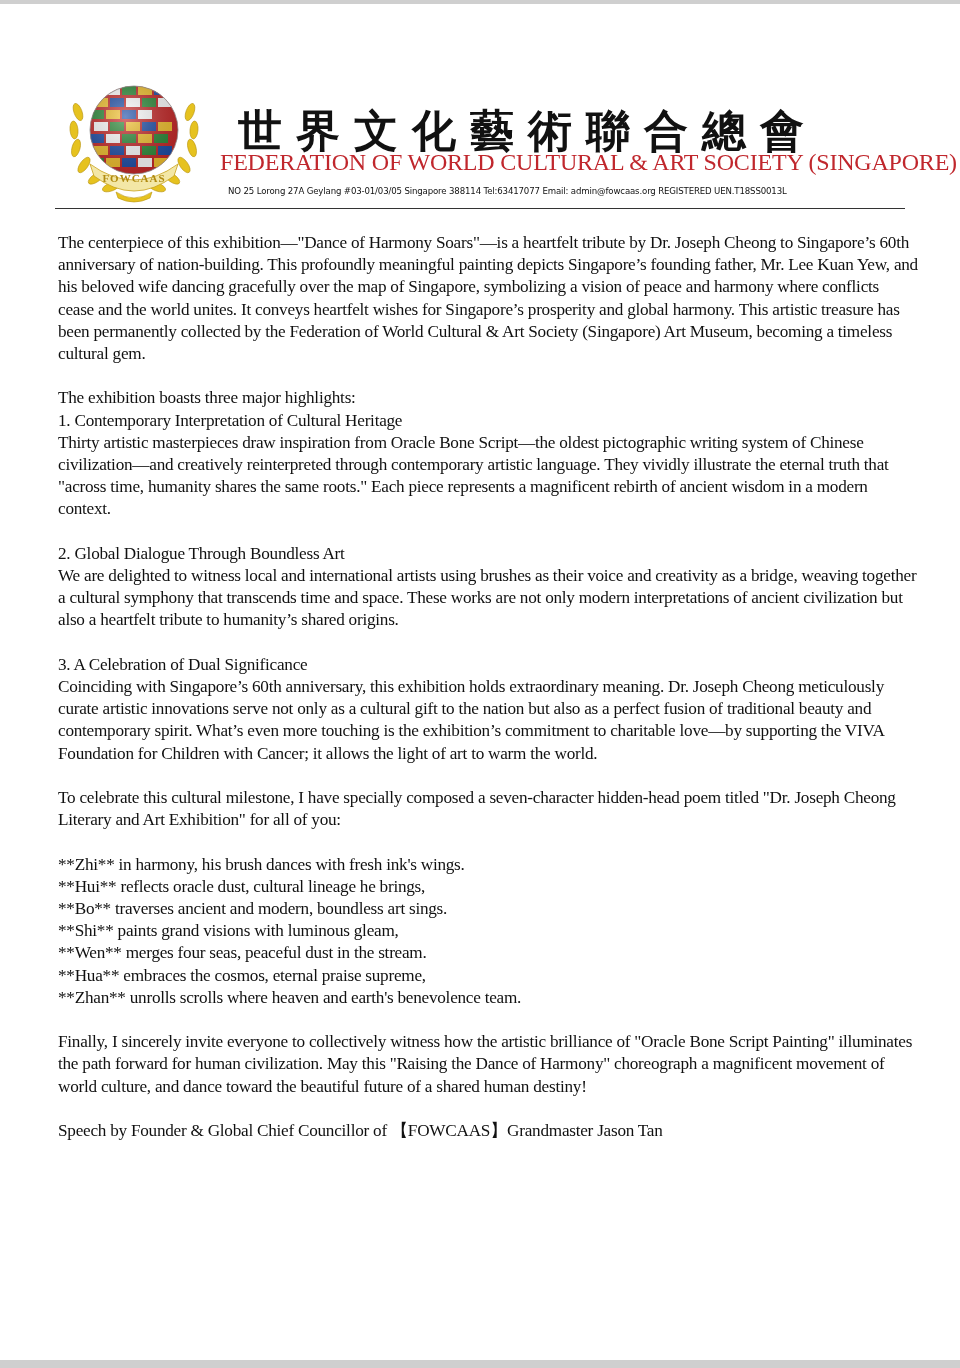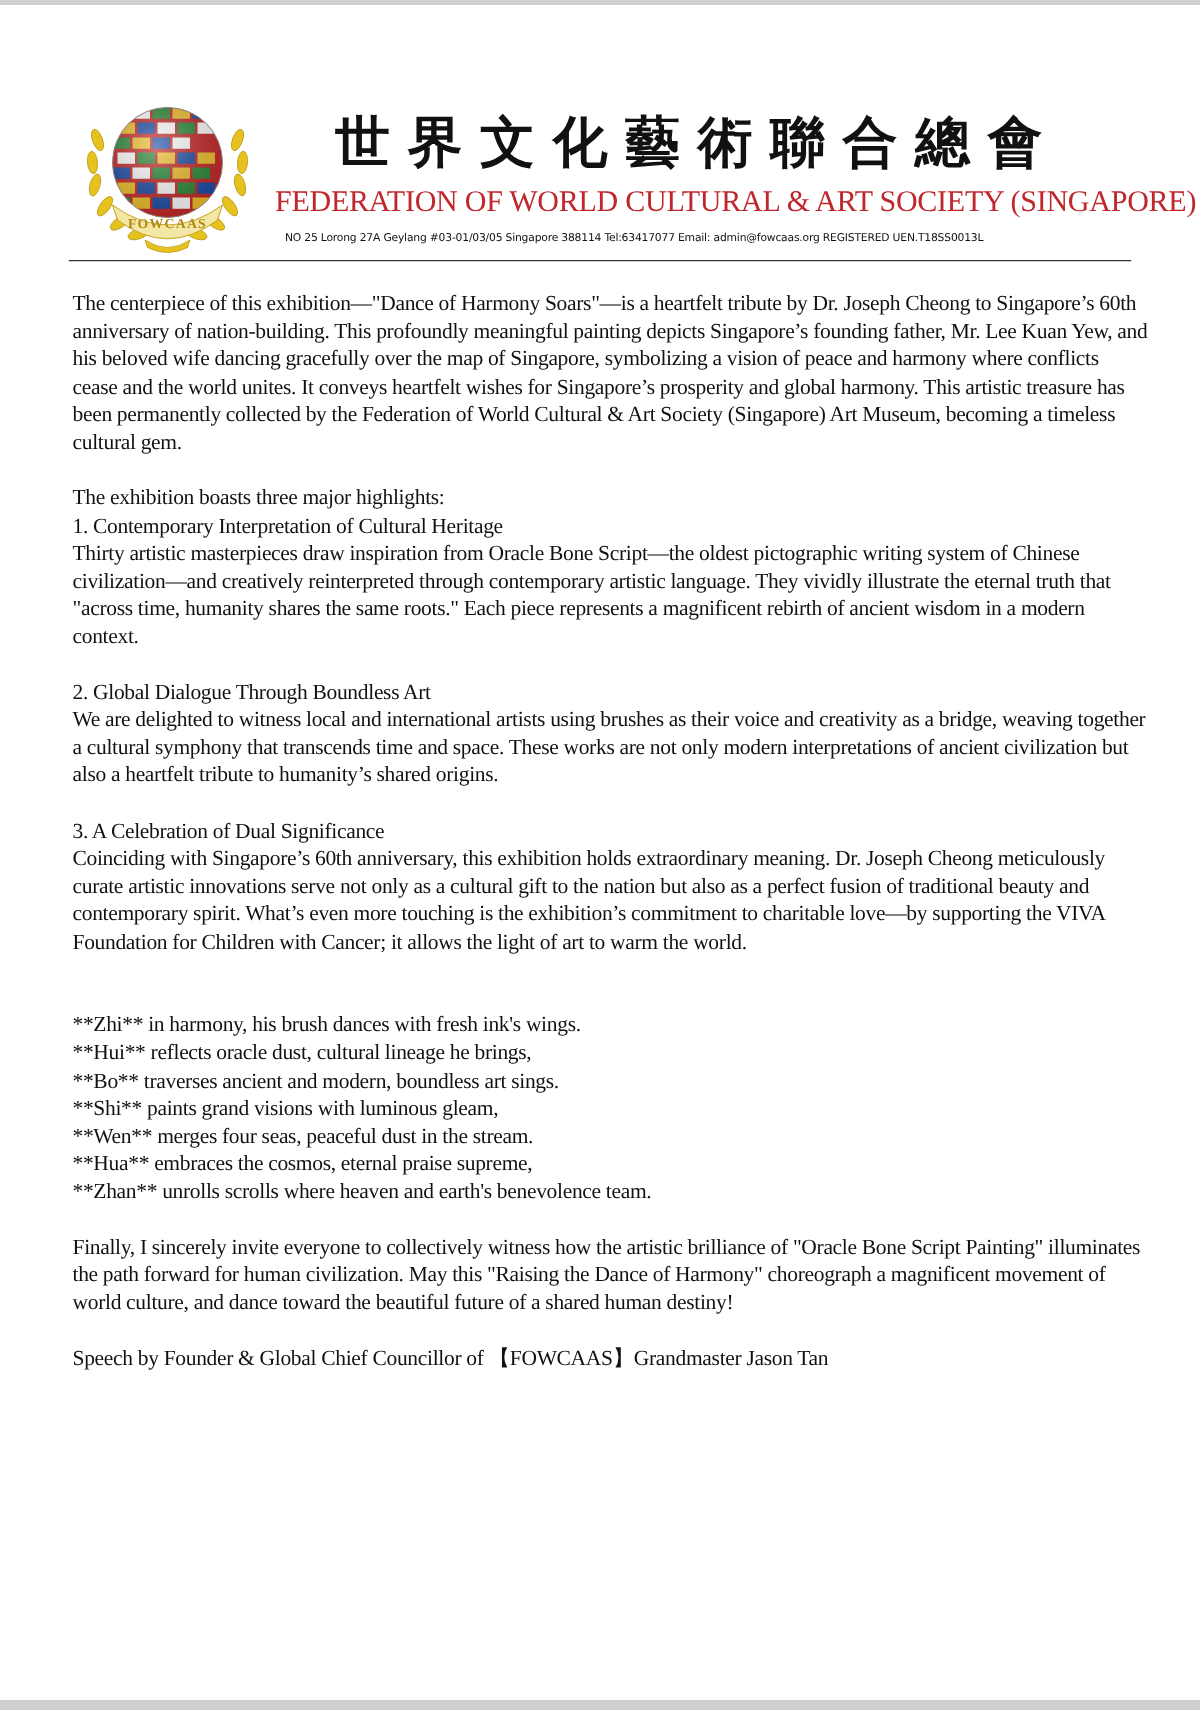--- a/index.html
+++ b/index.html
@@ -3,25 +3,24 @@
   <meta charset="utf-8">
   <style>
     html, body { margin: 0; padding: 0; background: #ffffff; }
     body { width: 960px; height: 1368px; position: relative; overflow: hidden; }
     .band-top { position: absolute; left: 0; top: 0; width: 960px; height: 4px; background: #cfcfcf; }
     .band-bottom { position: absolute; left: 0; top: 1360px; width: 960px; height: 8px; background: #cfcfcf; }
 
     .letterhead { position: absolute; left: 0; top: 0; width: 960px; height: 212px; }
     .logo { position: absolute; left: 66px; top: 72px; width: 136px; height: 132px; }
     .chinese-title {
-      position: absolute; left: 238px; top: 80px; width: 640px; height: 70px;
+      position: absolute; left: 238px; top: 96px; width: 640px; height: 70px;
       font-family: "DejaVu Serif", serif; font-size: 44px; font-weight: bold;
       letter-spacing: 14px; color: #111; white-space: nowrap; line-height: 70px;
       transform: scaleY(1.0);
-      text-align: center;
     }
     .english-title {
       position: absolute; left: 220px; top: 149px; width: 690px;
       font-family: "Liberation Serif", serif; font-size: 24px; color: #c0272d;
       white-space: nowrap; letter-spacing: -0.2px;
     }
     .address-line {
       position: absolute; left: 228px; top: 186px;
       font-family: "DejaVu Sans", sans-serif; font-size: 8.6px; color: #111;
       white-space: nowrap; letter-spacing: -0.15px;
@@ -131,20 +130,21 @@
   <div class="gap"></div>
 
   <p>2. Global Dialogue Through Boundless Art</p>
   <p>We are delighted to witness local and international artists using brushes as their voice and creativity as a bridge, weaving together a cultural symphony that transcends time and space. These works are not only modern interpretations of ancient civilization but also a heartfelt tribute to humanity’s shared origins.</p>
   <div class="gap"></div>
 
   <p>3. A Celebration of Dual Significance</p>
   <p>Coinciding with Singapore’s 60th anniversary, this exhibition holds extraordinary meaning. Dr. Joseph Cheong meticulously curate artistic innovations serve not only as a cultural gift to the nation but also as a perfect fusion of traditional beauty and contemporary spirit. What’s even more touching is the exhibition’s commitment to charitable love—by supporting the VIVA Foundation for Children with Cancer; it allows the light of art to warm the world.</p>
   <div class="gap"></div>
 
+  <p>To celebrate this cultural milestone, I have specially composed a seven-character hidden-head poem titled "Dr. Joseph Cheong Literary and Art Exhibition" for all of you:</p>
   <div class="gap"></div>
 
   <div>
     <p class="poem-line">**Zhi** in harmony, his brush dances with fresh ink's wings.</p>
     <p class="poem-line">**Hui** reflects oracle dust, cultural lineage he brings,</p>
     <p class="poem-line">**Bo** traverses ancient and modern, boundless art sings.</p>
     <p class="poem-line">**Shi** paints grand visions with luminous gleam,</p>
     <p class="poem-line">**Wen** merges four seas, peaceful dust in the stream.</p>
     <p class="poem-line">**Hua** embraces the cosmos, eternal praise supreme,</p>
     <p class="poem-line">**Zhan** unrolls scrolls where heaven and earth's benevolence team.</p>

